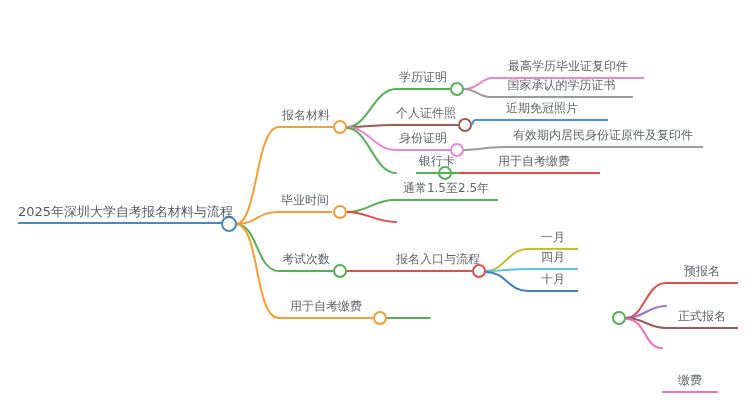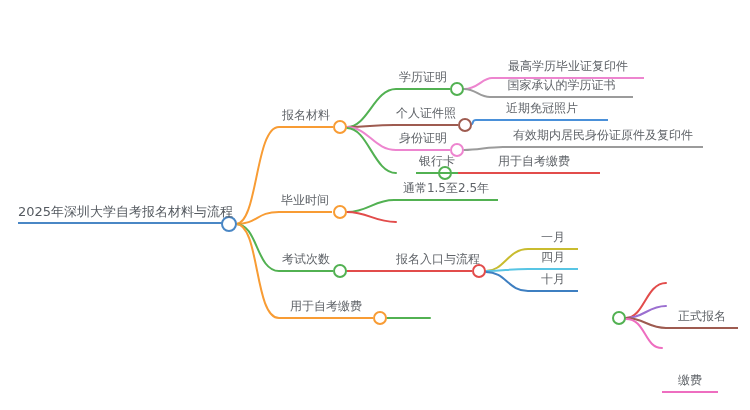--- a/index.html
+++ b/index.html
@@ -127,16 +127,17 @@
   <div class="node b-gray" style="left:503px;top:128px;width:200px">有效期内居民身份证原件及复印件</div>
   <div class="node b-red" style="left:468px;top:154px;width:132px">用于自考缴费</div>
 
   <div class="node b-green" style="left:394px;top:181px;width:104px">通常1.5至2.5年</div>
 
   <div class="node b-red" style="left:396px;top:252px;width:76px">报名入口与流程</div>
   <div class="node b-olive" style="left:528px;top:230px;width:50px">一月</div>
   <div class="node b-cyan" style="left:528px;top:250px;width:50px">四月</div>
   <div class="node b-blue2" style="left:528px;top:272px;width:50px">十月</div>
 
+  <div class="node b-red" style="left:666px;top:264px;width:72px">预报名</div>
   <div class="node b-brown" style="left:666px;top:309px;width:72px">正式报名</div>
   <div class="node b-magenta" style="left:662px;top:329px;width:56px">缴费</div>
 
 </div>
 
 </body></html>

